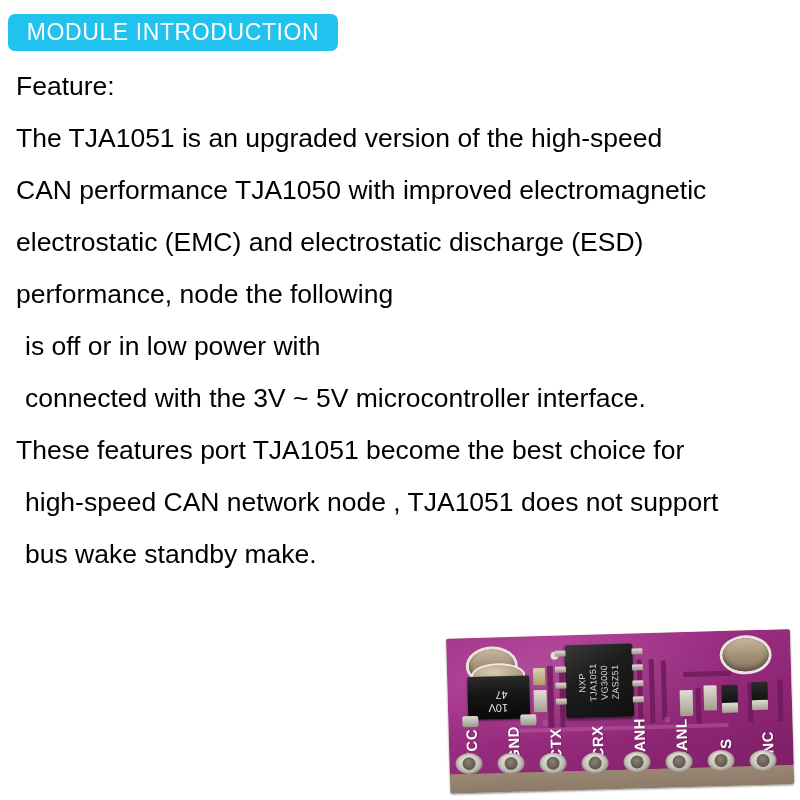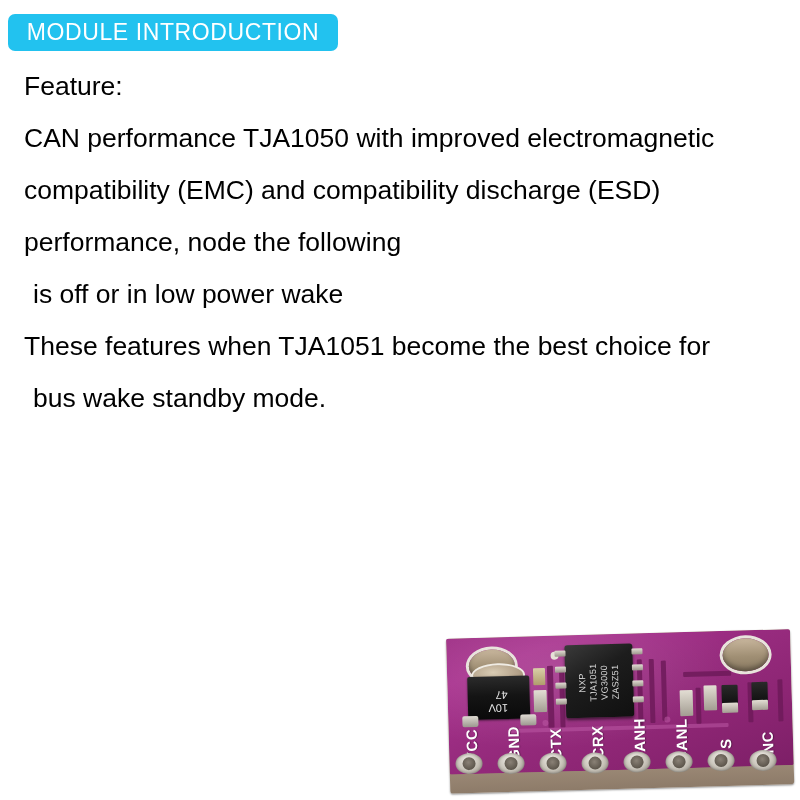--- a/index.html
+++ b/index.html
@@ -33,21 +33,21 @@
     color: #ffffff;
     font-size: 23px;
     letter-spacing: 0.6px;
     line-height: 1;
     white-space: nowrap;
   }
 
   
   #body-copy {
     position: absolute;
-    left: 16px;
+    left: 8px;
     top: 60px;
     width: 680px;
   }
   .copy-line {
     height: 52px;
     line-height: 52px;
     font-size: 26.5px;
     color: #000000;
     white-space: nowrap;
     padding-left: 8px;
@@ -244,26 +244,29 @@
 </style>
 </head>
 <body>
 
 <div id="header-badge">
   <span class="badge-label">MODULE INTRODUCTION</span>
 </div>
 
 <div id="body-copy">
   <div class="copy-line">Feature:</div>
+  <div class="copy-line">The TJA1051 is an upgraded version of the high-speed</div>
   <div class="copy-line">CAN performance TJA1050 with improved electromagnetic</div>
-  <div class="copy-line">compatibility (EMC) and compatibility discharge (ESD)</div>
+  <div class="copy-line">electrostatic (EMC) and electrostatic discharge (ESD)</div>
   <div class="copy-line">performance, node the following</div>
-  <div class="copy-line indent">is off or in low power wake</div>
-  <div class="copy-line">These features when TJA1051 become the best choice for</div>
-  <div class="copy-line indent">bus wake standby mode.</div>
+  <div class="copy-line indent">is off or in low power with</div>
+  <div class="copy-line indent">connected with the 3V ~ 5V microcontroller interface.</div>
+  <div class="copy-line">These features port TJA1051 become the best choice for</div>
+  <div class="copy-line indent">high-speed CAN network node , TJA1051 does not support</div>
+  <div class="copy-line indent">bus wake standby make.</div>
 </div>
 
 <div id="pcb-photo">
   <div class="pcb-rot">
 
     <div class="pcb-edge"></div>
 
     <div class="pcb-face">
 
       <div class="trace" style="left:100px;top:30px;width:6px;height:62px;"></div>

